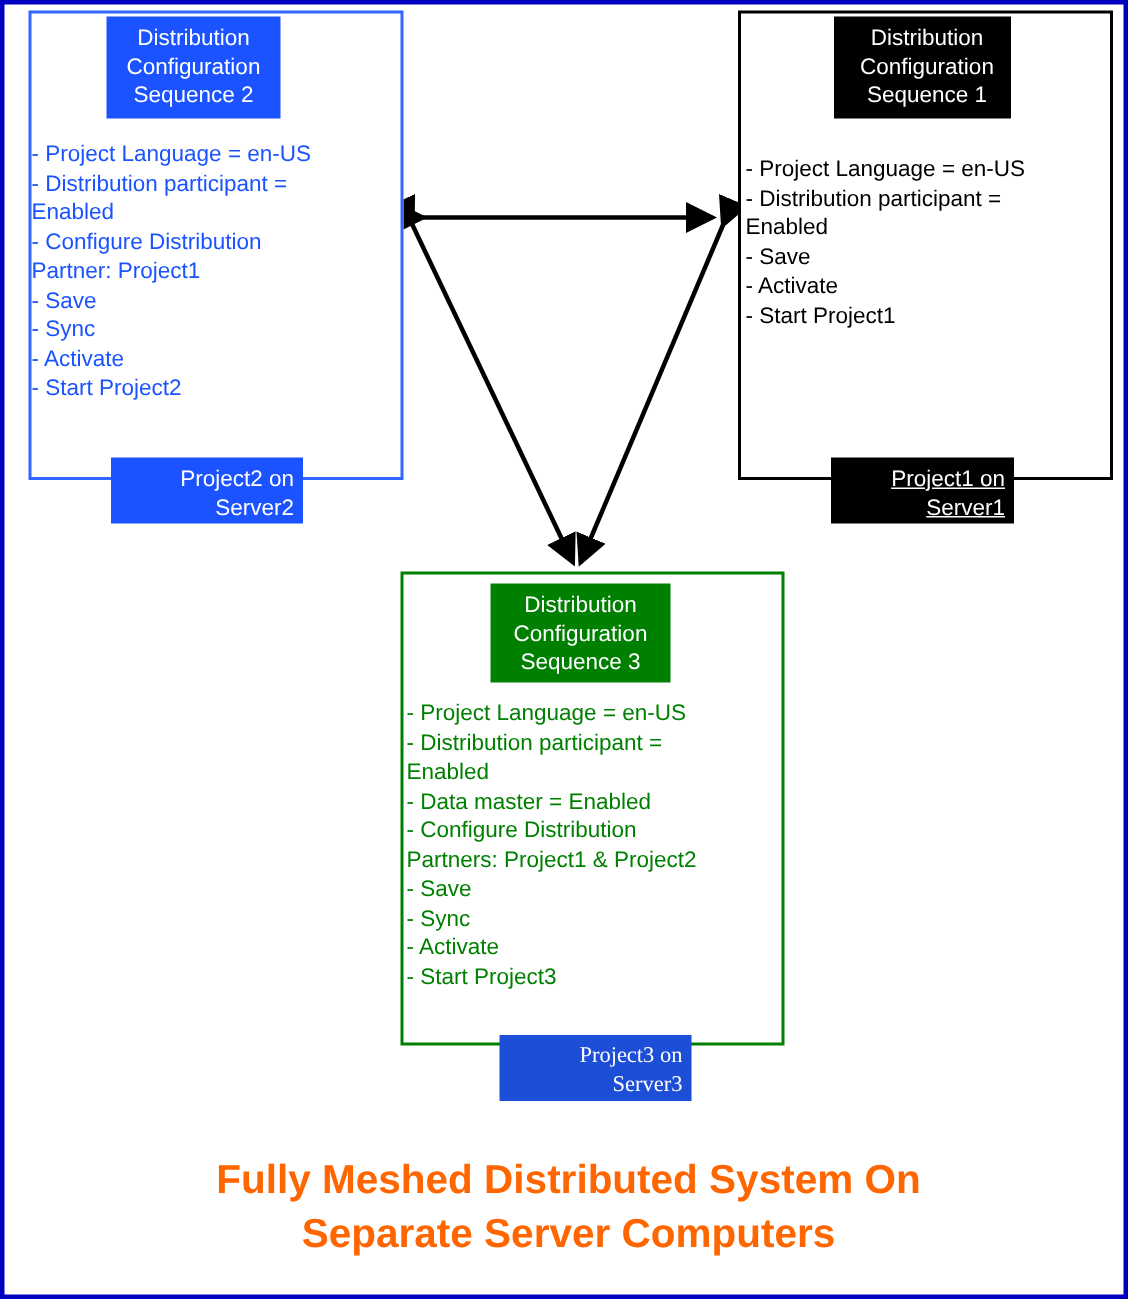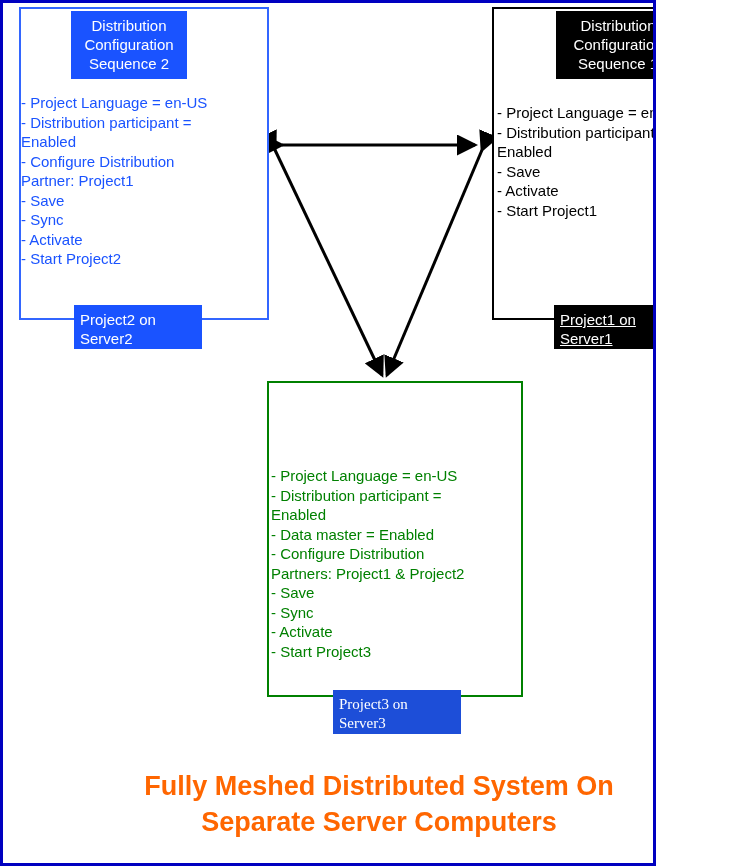--- a/index.html
+++ b/index.html
@@ -5,21 +5,21 @@
   html, body {
     margin: 0;
     padding: 0;
     background: #ffffff;
   }
   body {
     font-family: "Liberation Sans", sans-serif;
   }
   #page {
     position: relative;
-    width: 656px;
+    width: 752px;
     height: 866px;
     box-sizing: border-box;
     border: 3px solid #0000c0;
     background: #ffffff;
     overflow: hidden;
   }
 
   
   .panel {
     position: absolute;
@@ -42,21 +42,21 @@
     font-size: 15px;
     line-height: 19.5px;
     white-space: pre-line;
   }
   .panel-tag {
     position: absolute;
     box-sizing: border-box;
     color: #ffffff;
     font-size: 15px;
     line-height: 19px;
-    text-align: left;
+    text-align: right;
     padding: 5px 6px;
   }
 
   
   #seq2-panel {
     left: 16px; top: 4px; width: 250px; height: 313px;
     border: 2px solid #3366ff;
   }
   #seq2-title {
     left: 68px; top: 8px; width: 116px; height: 68px;
@@ -172,20 +172,23 @@
   <div class="panel-body" id="seq1-body">- Project Language = en-US
 - Distribution participant =
   Enabled
 - Save
 - Activate
 - Start Project1</div>
   <div class="panel-tag" id="seq1-tag">Project1 on
 Server1</div>
 
   <div class="panel" id="seq3-panel"></div>
+  <div class="panel-title" id="seq3-title">Distribution
+Configuration
+Sequence 3</div>
   <div class="panel-body" id="seq3-body">- Project Language = en-US
 - Distribution participant =
   Enabled
 - Data master = Enabled
 - Configure Distribution
   Partners: Project1 &amp; Project2
 - Save
 - Sync
 - Activate
 - Start Project3</div>

